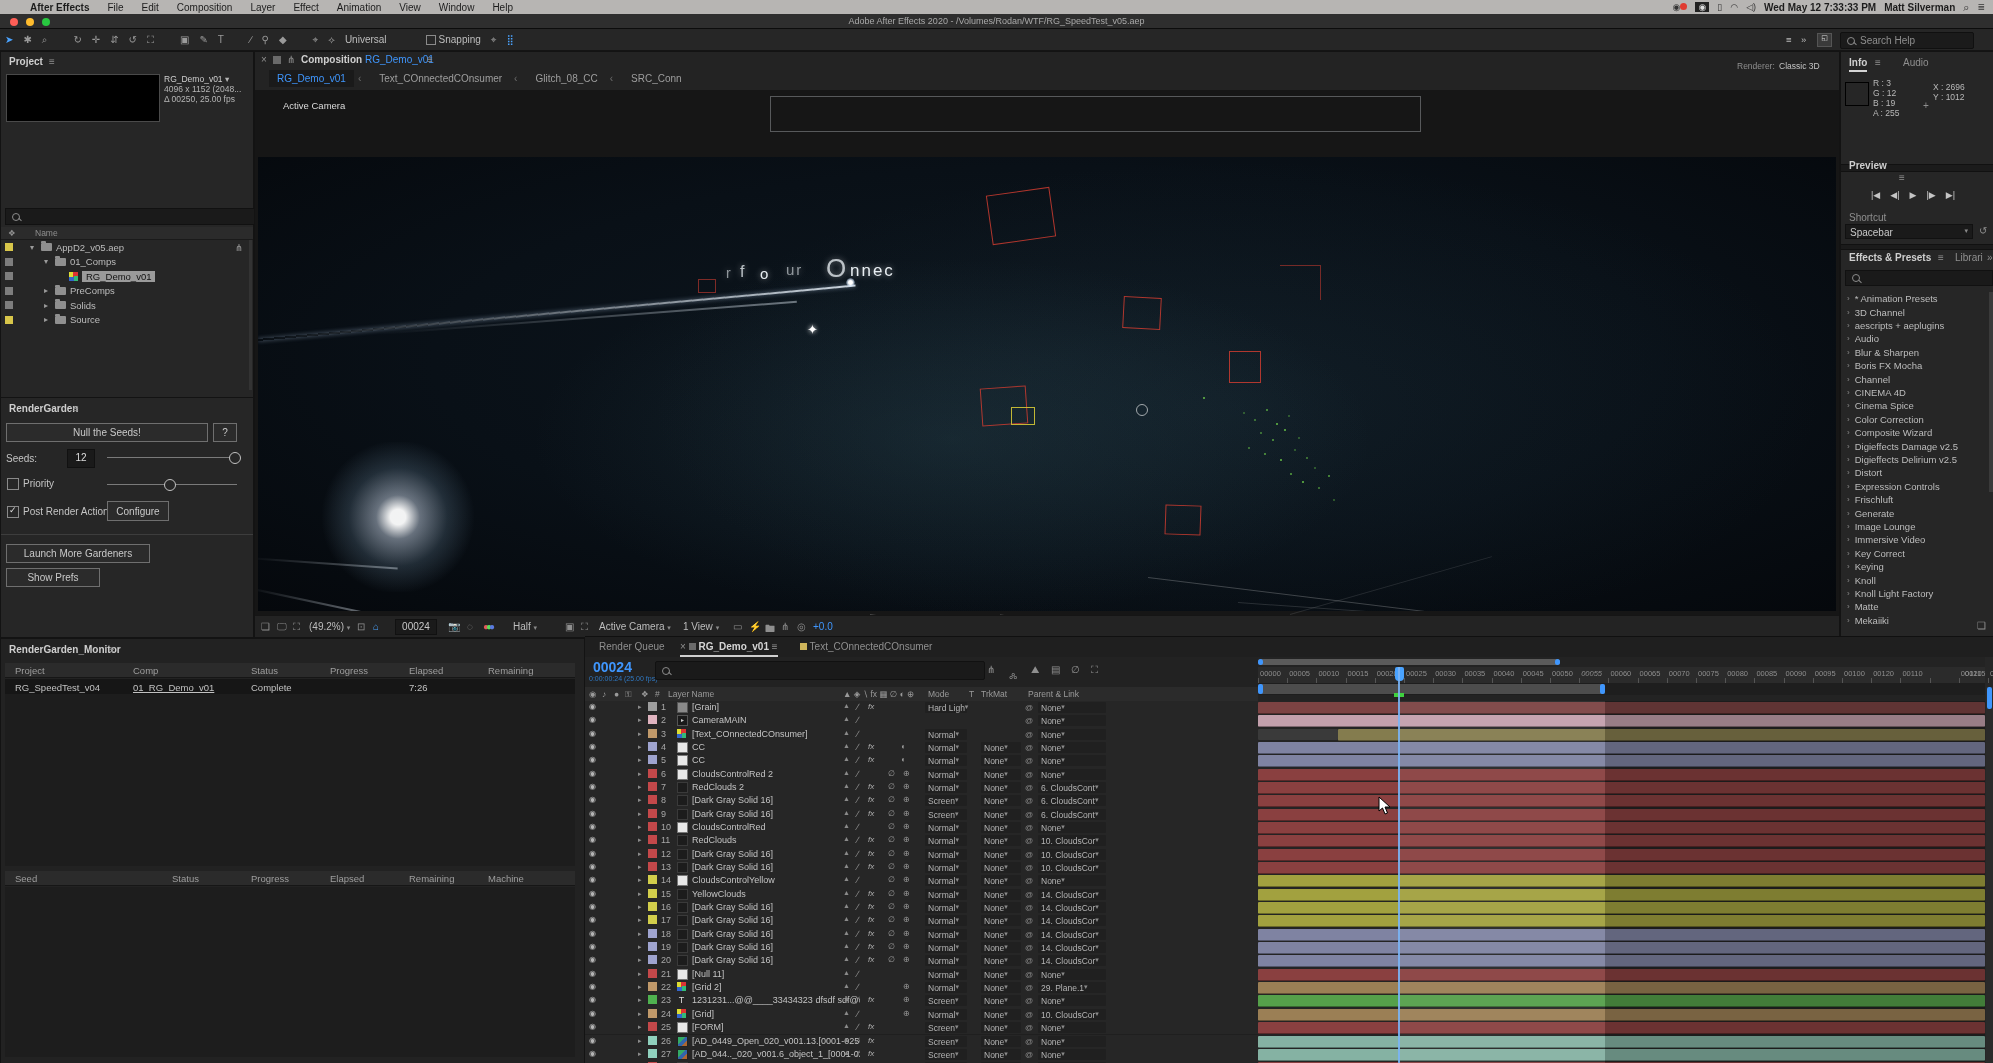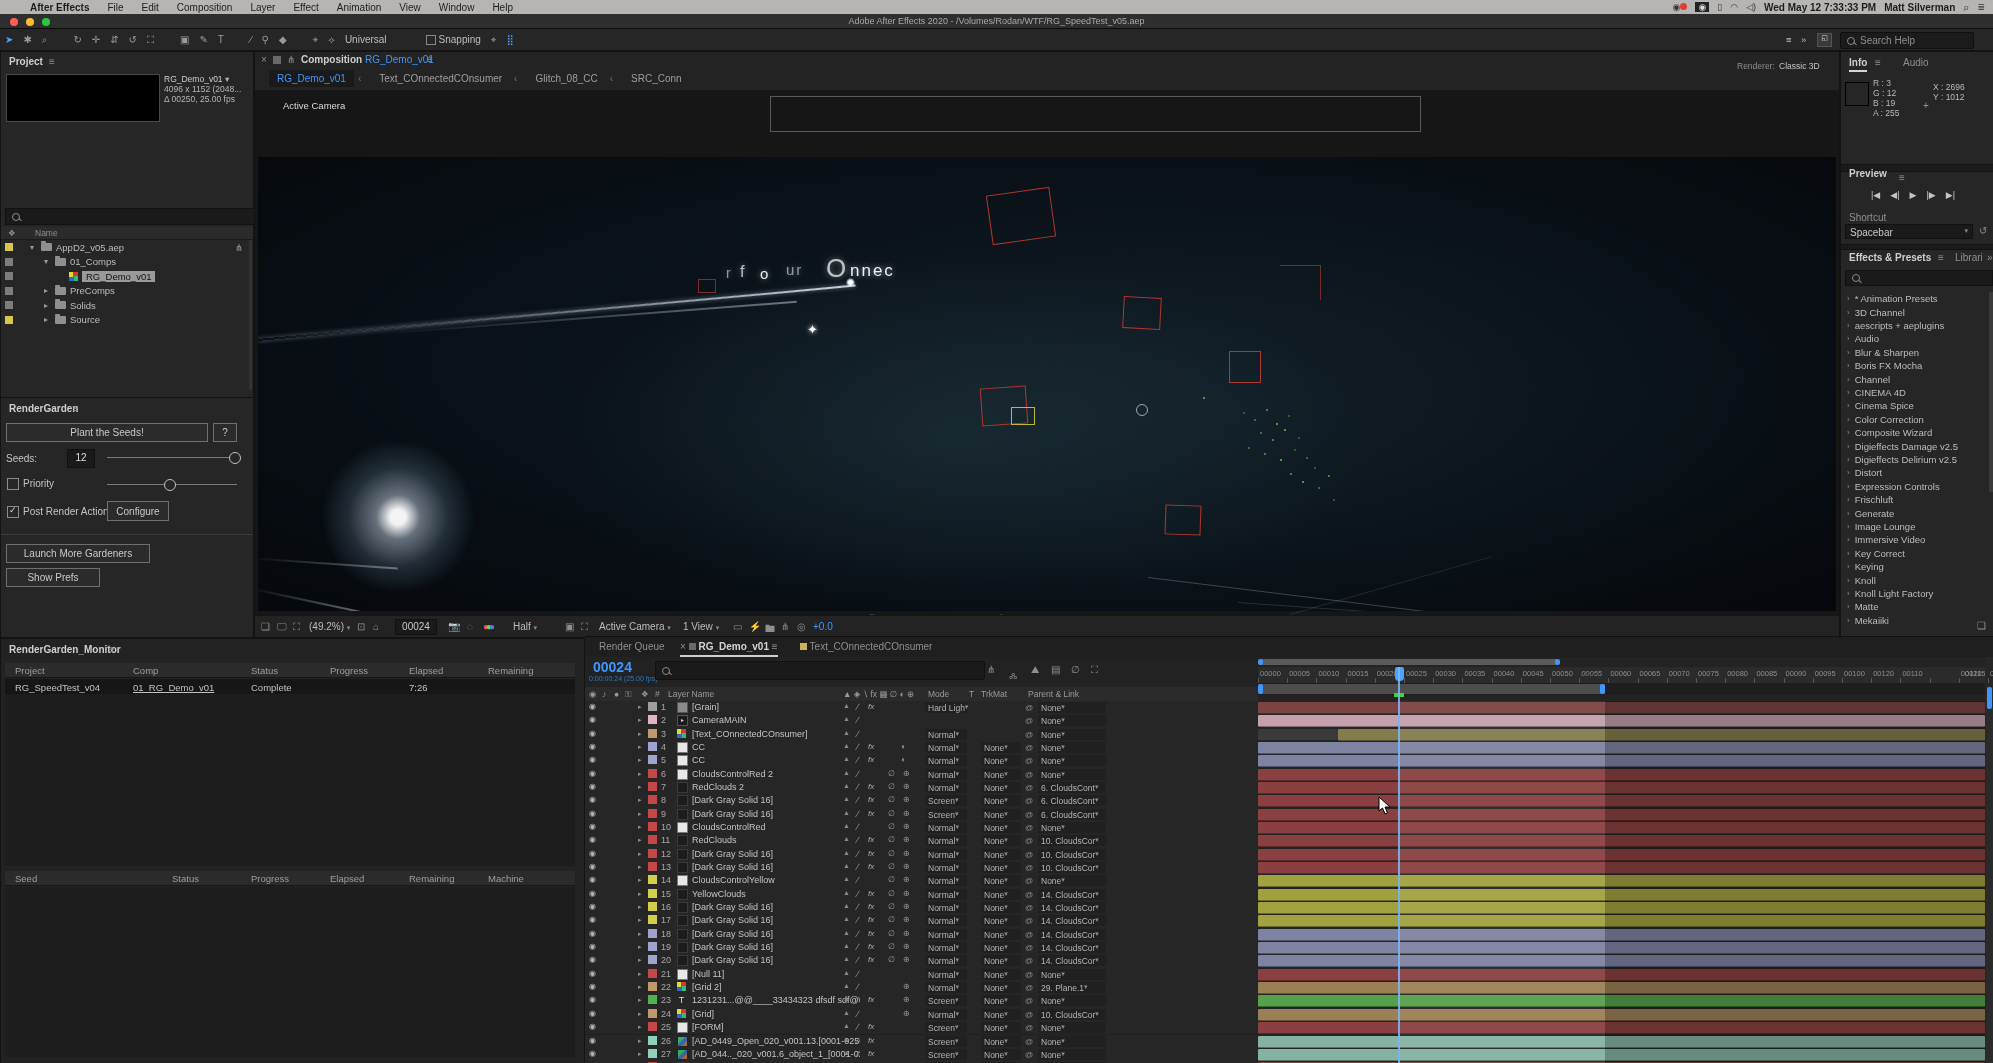--- a/index.html
+++ b/index.html
@@ -184,21 +184,21 @@
       <span class="abs" style="left:76px;top:4px;color:#bdbdbd;font-size:8.5px;">16 bpc</span>
       <span class="abs dim" style="left:108px;top:4px;">⌫</span>
     </div>
     <div class="abs" style="right:1px;top:188px;width:3px;height:150px;background:#333;"></div>
   </div>
 
   <div class="abs panel" id="rgpanel" style="left:0;top:397px;width:252px;height:239px;">
     <div class="phead abs" style="left:8px;top:5px;">RenderGarden</div>
     <span class="abs dim" style="left:72px;top:5px;">≡</span>
     <div class="btn abs" style="left:5px;top:25px;width:200px;height:17px;">
-        <span>Plant the Seeds!</span>
+        <span>Null the Seeds!</span>
       </div>
     <div class="btn abs" style="left:212px;top:25px;width:22px;height:17px;">
         <span>?</span>
       </div>
     <span class="abs" style="left:5px;top:55px;color:#c4c4c4;">Seeds:</span>
     <div class="abs inset" style="left:66px;top:51px;width:26px;height:15px;text-align:center;padding-top:2px;color:#ddd;"><span>12</span></div>
     <div class="slidertrack" style="left:106px;top:59px;width:130px;"></div>
     <div class="sliderknob" style="left:228px;top:54px;"></div>
     <span class="cb" style="position:absolute;left:6px;top:80px;"></span>
     <span class="abs" style="left:22px;top:80px;color:#c4c4c4;">Priority</span>
@@ -368,21 +368,21 @@
       <div><span>B :</span> <span>19</span></div>
       <div><span>A :</span> <span>255</span></div>
     </div>
     <span class="abs dim" style="left:82px;top:48px;">+</span>
     <div class="abs" style="left:92px;top:30px;line-height:10px;color:#b9b9b9;font-size:8.5px;">
       <div><span>X :</span> <span>2696</span></div>
       <div><span>Y :</span> <span>1012</span></div>
     </div>
     <div class="abs" style="left:0;top:112px;width:153px;height:6px;background:#1b1b1b;border-top:1px solid #111;border-bottom:1px solid #111;"></div>
 
-    <span class="abs phead" style="left:8px;top:116px;">Preview</span>
+    <span class="abs phead" style="left:8px;top:108px;">Preview</span>
     <span class="abs dim" style="left:58px;top:120px;">≡</span>
     <div class="abs" id="transport" style="left:30px;top:138px;color:#c4c4c4;font-size:9px;display:flex;gap:10px;">
         <span>|◀</span>
         <span>◀|</span>
         <span>▶</span>
         <span>|▶</span>
         <span>▶|</span>
       </div>
     <span class="abs dim" style="left:8px;top:160px;">Shortcut</span>
     <div class="abs inset" style="left:4px;top:172px;width:128px;height:15px;padding:2px 4px 0;box-sizing:border-box;color:#c9c9c9;">

